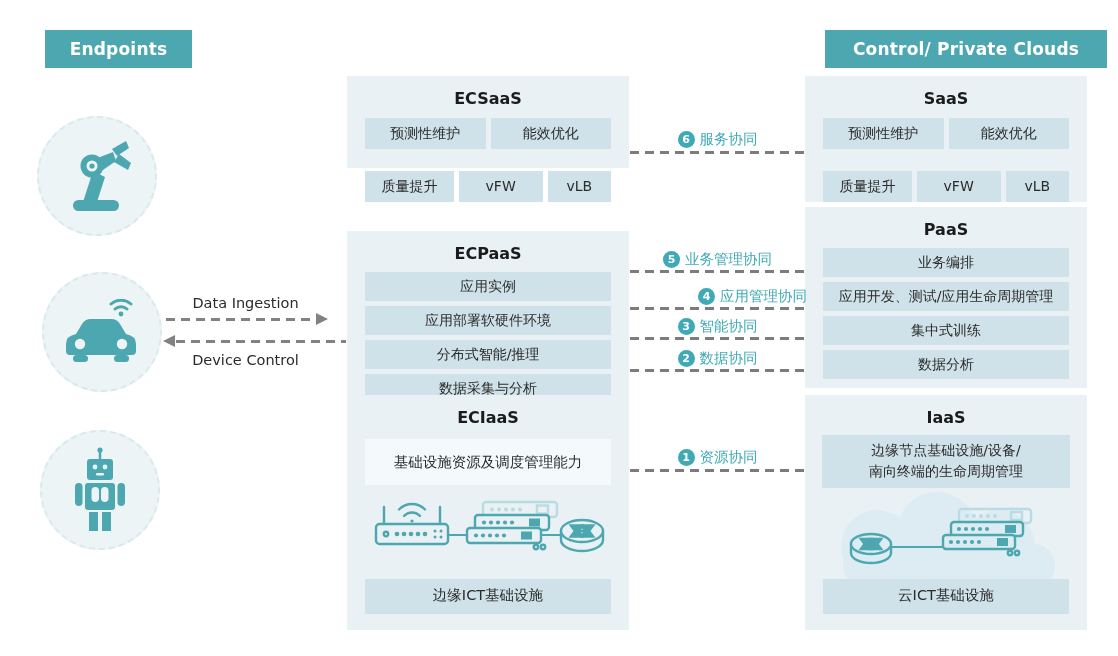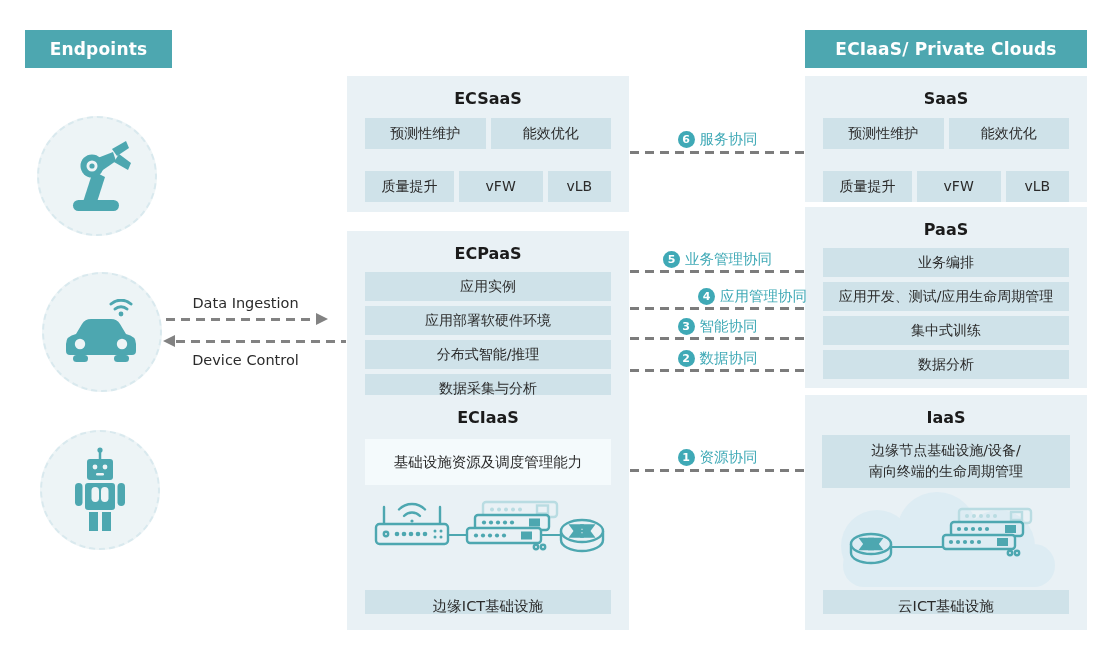--- a/index.html
+++ b/index.html
@@ -1,47 +1,47 @@
 <!DOCTYPE html>
 <html><head>
 <meta charset="utf-8">
 <style>
   html,body{margin:0;padding:0;background:#fff;}
   body{font-family:"DejaVu Sans","Liberation Sans",sans-serif;}
   .canvas{position:relative;width:1118px;height:656px;background:#fff;overflow:hidden;}
 
   
   .hdr{position:absolute;height:38px;background:#4da7b0;color:#fff;font-weight:bold;
-       font-size:17px;display:flex;align-items:center;justify-content:center;letter-spacing:.2px;}
+       font-size:17px;display:flex;align-items:center;justify-content:center;letter-spacing:.2px;margin-left:20px;}
   .hdr-endpoints{left:25px;top:30px;width:147px;}
   .hdr-edge{left:347px;top:30px;width:282px;}
   .hdr-clouds{left:805px;top:30px;width:282px;}
 
   
   .sec{position:absolute;width:282px;background:#e9f1f5;}
-  .sec-edge-saas{left:347px;top:76px;height:136px;}
+  .sec-edge-saas{left:347px;top:76px;height:92px;}
   .sec-edge-paas{left:347px;top:207px;height:173px;margin-top:24px;}
   .sec-edge-iaas{left:347px;top:395px;height:235px;}
   .sec-cloud-saas{left:805px;top:76px;height:126px;}
   .sec-cloud-paas{left:805px;top:207px;height:181px;}
   .sec-cloud-iaas{left:805px;top:395px;height:235px;}
   .sec-title{text-align:center;font-weight:bold;font-size:16px;color:#1b1b1b;margin-top:13px;}
 
   .chip-row{display:flex;gap:5px;margin:22px 18px 0;}
   .chip-row.first{margin-top:10px;}
   .chip{background:#cfe2e9;height:31px;line-height:31px;text-align:center;font-size:14px;
         color:#2b2b2b;white-space:nowrap;overflow:hidden;}
   .rowchip{background:#cfe2e9;height:29px;line-height:29px;text-align:center;font-size:14px;
         color:#2b2b2b;margin:5px 18px 0;white-space:nowrap;overflow:hidden;}
   .rowchip.first{margin-top:9px;}
   .cap{background:#f4fafc;margin:12px 18px 0;height:46px;line-height:46px;text-align:center;
        font-size:14.5px;color:#2b2b2b;white-space:nowrap;}
   .cap2{background:#cfe2e9;margin:8px 17px 0;padding:5px 4px 6px;text-align:center;
         font-size:14px;line-height:21px;color:#2b2b2b;}
-  .infra-chip{position:absolute;left:18px;right:18px;bottom:16px;height:24px;line-height:32px;
+  .infra-chip{position:absolute;left:18px;right:18px;bottom:16px;height:35px;line-height:32px;
         background:#cfe2e9;text-align:center;font-size:14.5px;color:#2b2b2b;z-index:2;}
   .icon-abs{position:absolute;z-index:1;}
 
   
   .dash{position:absolute;left:630px;width:175px;height:3px;
         background:repeating-linear-gradient(90deg,#7c7c7c 0 9px,transparent 9px 15px);}
   .collab{position:absolute;left:630px;width:175px;height:18px;line-height:18px;text-align:center;
           font-size:14.5px;color:#3fa9b6;white-space:nowrap;}
   .collab .num{display:inline-block;width:17px;height:17px;border-radius:50%;background:#3fa9b6;
           color:#fff;font-size:11px;line-height:17px;font-weight:bold;text-align:center;
@@ -64,21 +64,21 @@
         border-bottom:6px solid transparent;border-left:12px solid #828282;}
   .arrow-l{position:absolute;width:0;height:0;border-top:6px solid transparent;
         border-bottom:6px solid transparent;border-right:12px solid #828282;}
 </style>
 </head>
 <body>
 
 <div class="canvas">
 
   <div class="hdr hdr-endpoints">Endpoints</div>
-  <div class="hdr hdr-clouds">ECIaaS/ Private Clouds</div>
+  <div class="hdr hdr-clouds">Control/ Private Clouds</div>
 
   <div class="ep-circle ep1">
     <svg width="78" height="78" viewBox="0 0 78 78">
       <g fill="#4da7b0">
         <rect x="15" y="63" width="46" height="11" rx="5.5"></rect>
         <polygon points="25,65 35,34 47,40 39,65"></polygon>
         <polygon points="37,22 55,15 58,24 42,35"></polygon>
         <circle cx="34" cy="29" r="11.5"></circle>
         <circle cx="34" cy="29" r="5.5" fill="#edf4f6"></circle>
         <circle cx="34" cy="29" r="2.6"></circle>

